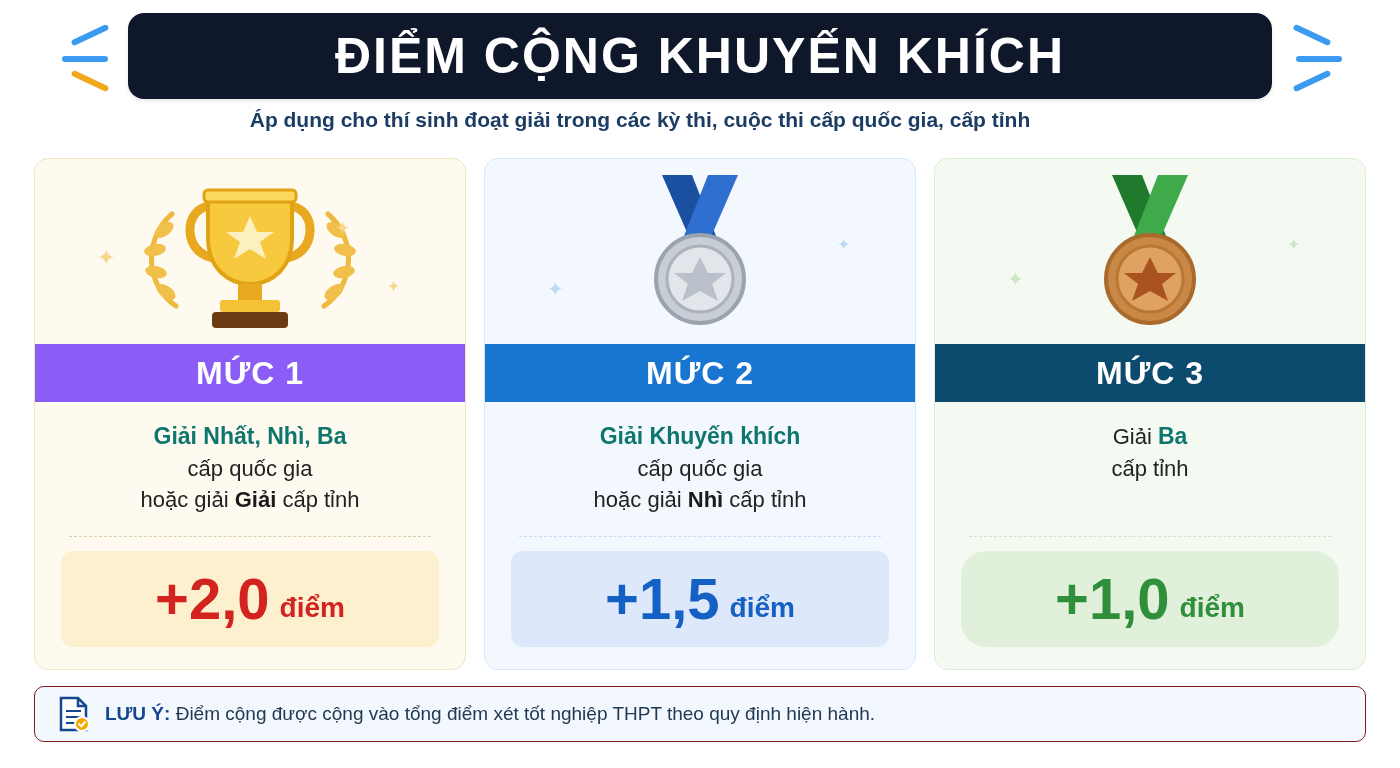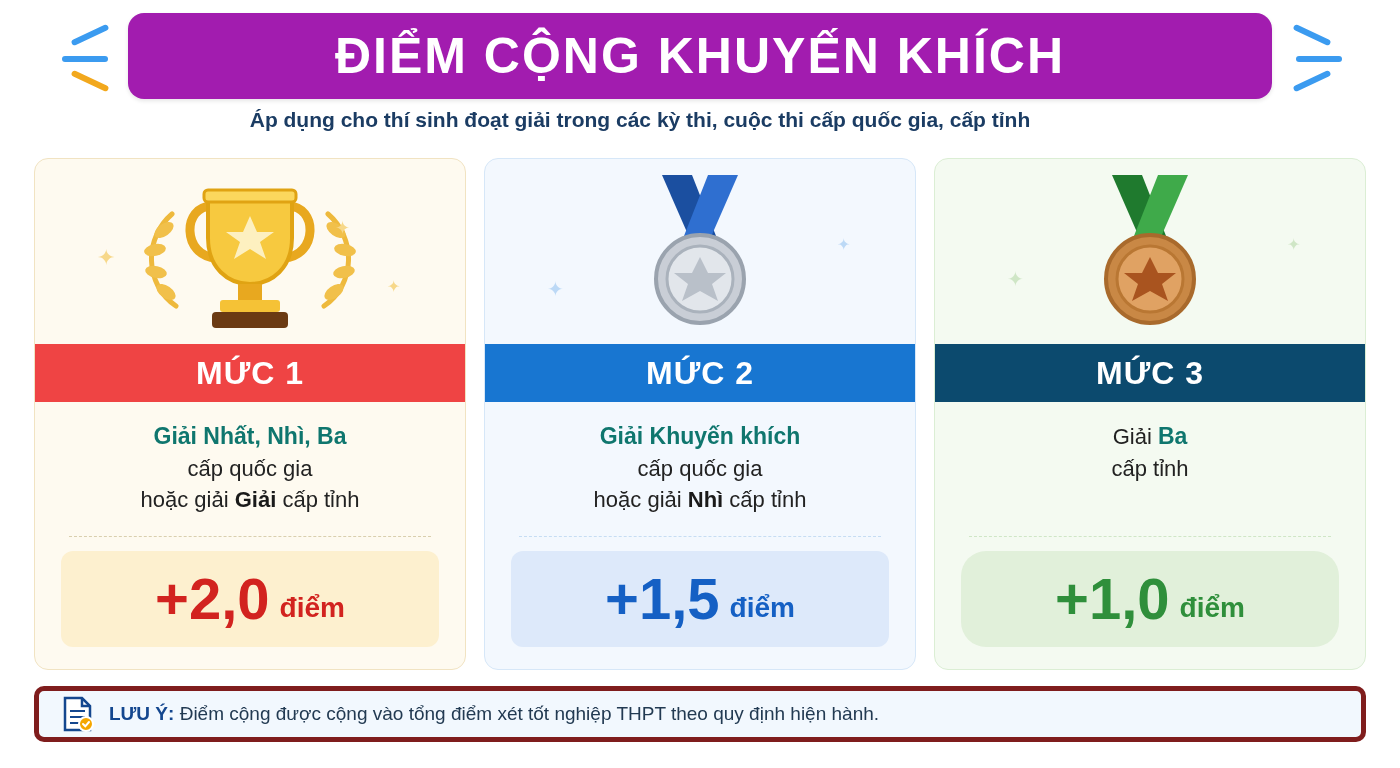--- a/index.html
+++ b/index.html
@@ -20,21 +20,21 @@
     position: relative;
     width: 1400px;
     height: 140px;
   }
   .title-banner {
     position: absolute;
     left: 128px;
     top: 13px;
     width: 1144px;
     height: 86px;
-    background: #a21caf;
+    background: #0f172a;
     border-radius: 16px;
     display: flex;
     align-items: center;
     justify-content: center;
     box-shadow: 0 2px 4px rgba(0,0,0,0.10);
   }
   .title-banner span {
     color: #ffffff;
     font-size: 50px;
     font-weight: bold;
@@ -98,21 +98,21 @@
   .level-bar {
     height: 58px;
     display: flex;
     align-items: center;
     justify-content: center;
     color: #ffffff;
     font-size: 32px;
     font-weight: bold;
     letter-spacing: 1px;
   }
-  .level-bar.gold  { background: #ef4444; }
+  .level-bar.gold  { background: #8b5cf6; }
   .level-bar.blue  { background: #1876d1; }
   .level-bar.green { background: #0c4a6e; }
 
   .desc {
     padding: 18px 10px 8px 10px;
     text-align: center;
     font-size: 22px;
     line-height: 1.42;
     color: #222222;
     flex: 1;
@@ -173,21 +173,21 @@
   .sp-g { left: 352px; top: 78px;  color:#cfe6c6; font-size: 16px;}
 
   
   .note {
     position: absolute;
     left: 34px;
     top: 686px;
     width: 1332px;
     height: 56px;
     background: #f2f8fe;
-    border: 5px solid #7f1d1d;
+    border: 1px solid #7f1d1d;
     border-radius: 10px;
     display: flex;
     align-items: center;
     padding: 0 22px;
     box-sizing: border-box;
     gap: 14px;
   }
   .note-text {
     font-size: 19px;
     color: #223a52;

